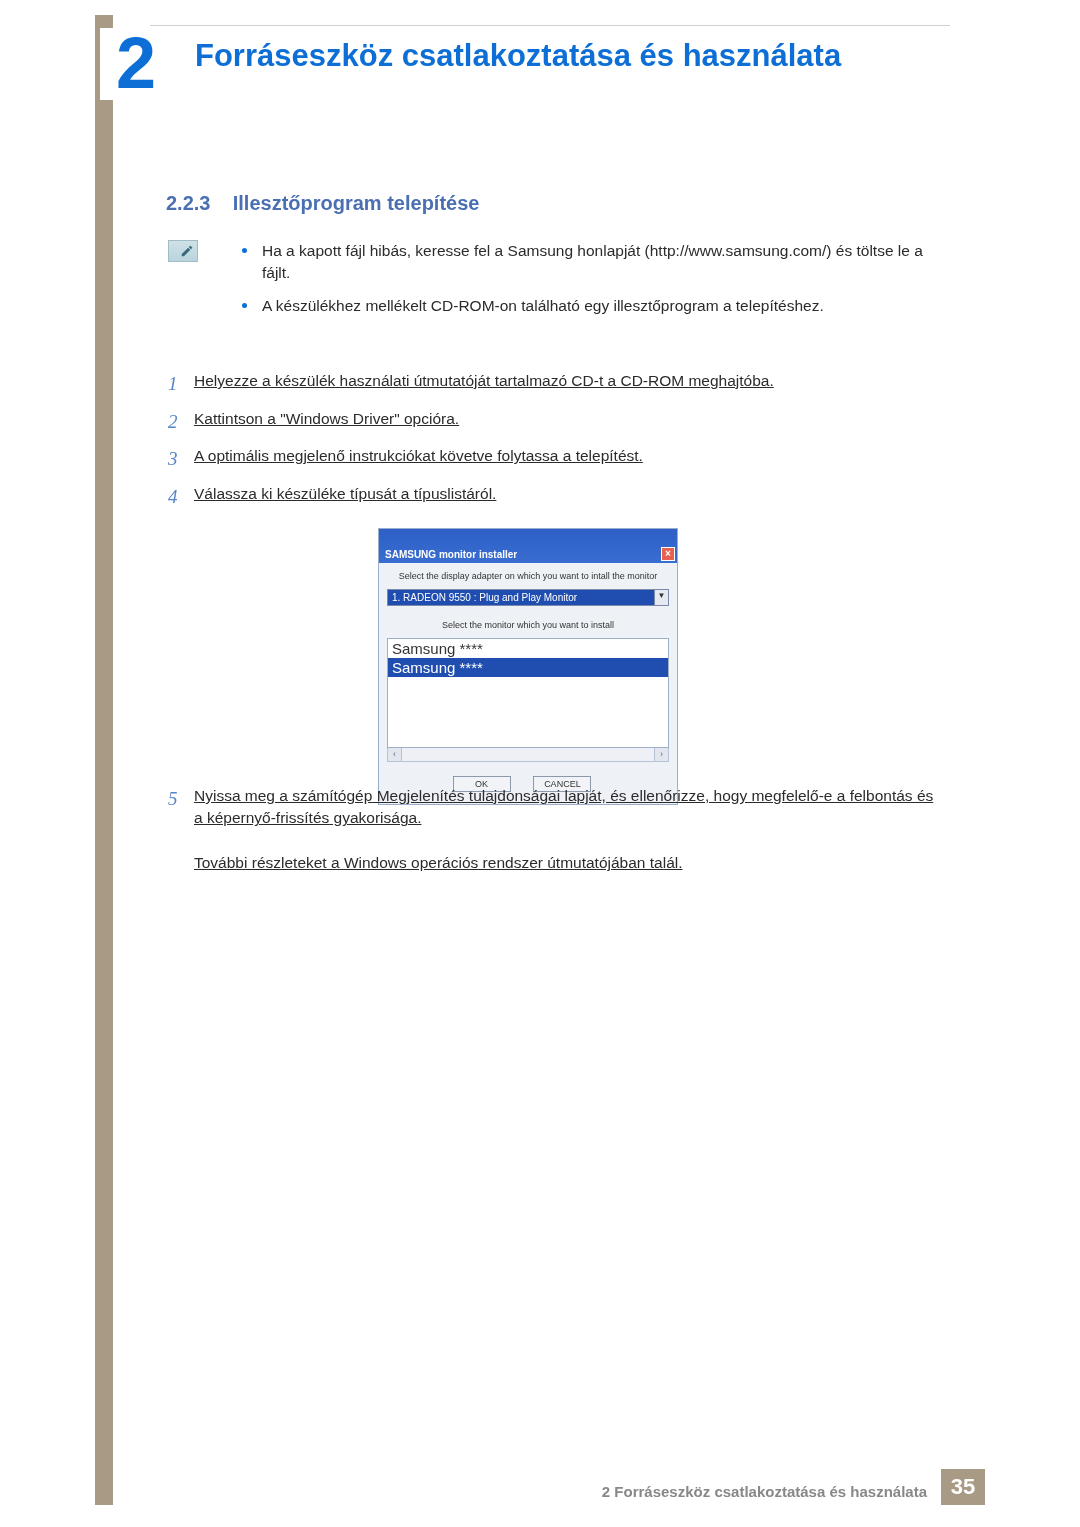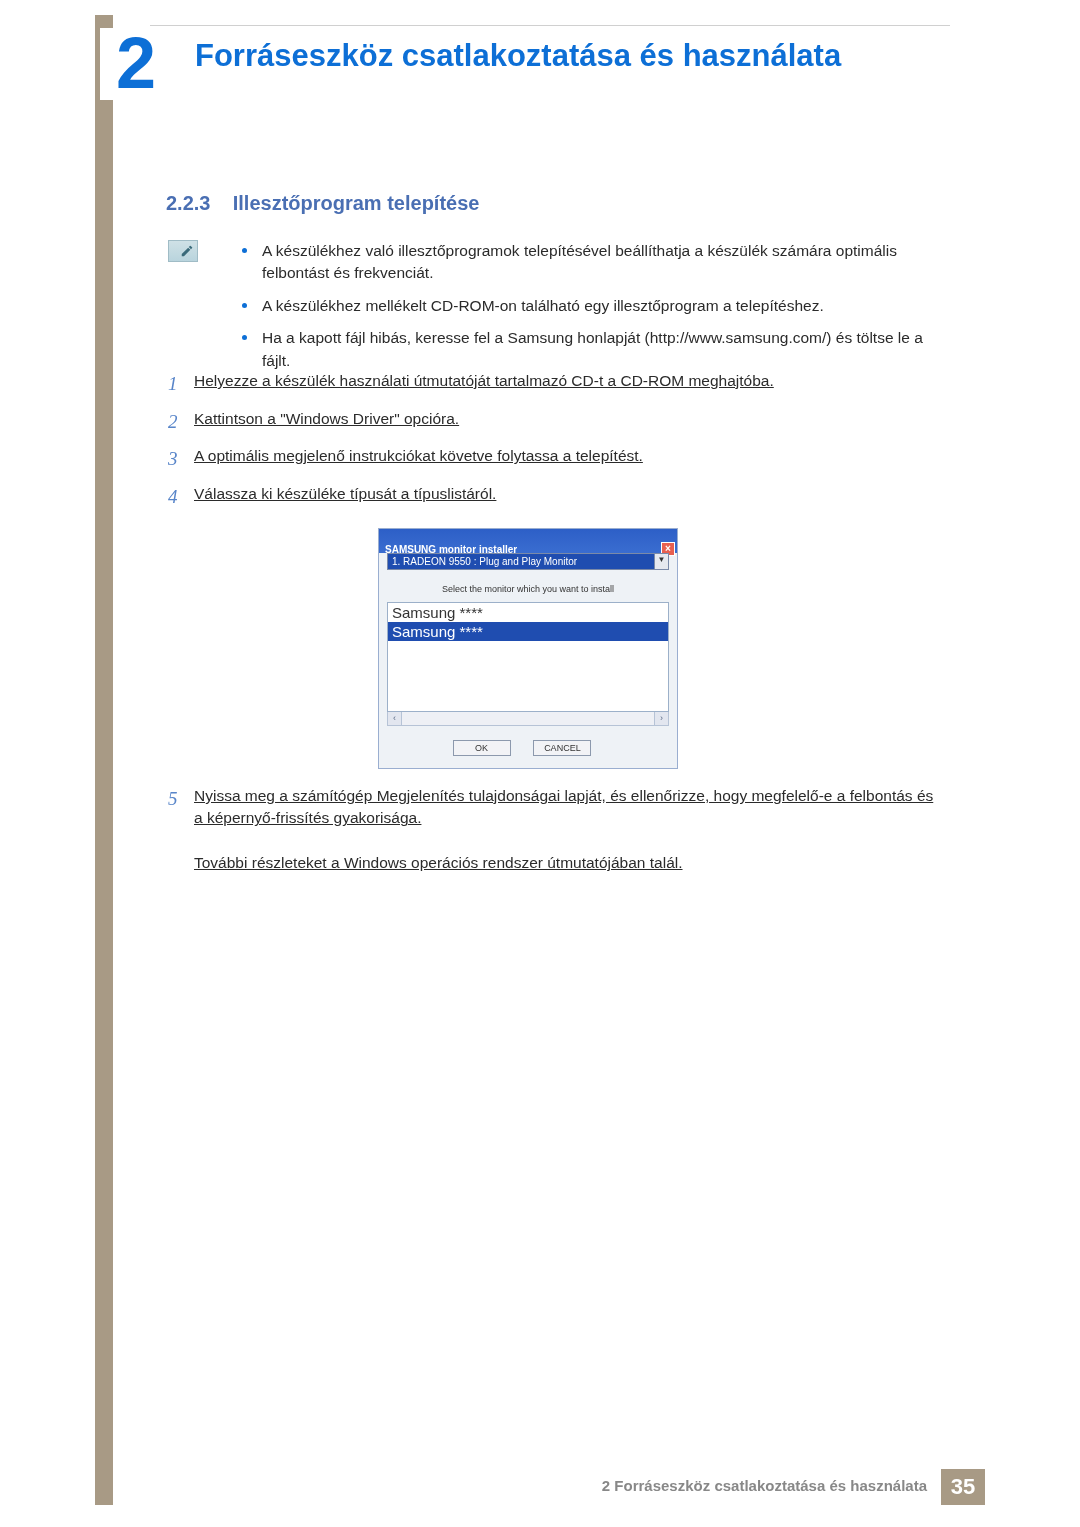--- a/index.html
+++ b/index.html
@@ -123,21 +123,21 @@
   .installer {
     margin: 18px auto 18px 210px;
     width: 300px;
     border: 1px solid #9aaed0;
     background: #eef2f6;
     font-size: 10px;
   }
   .installer .titlebar {
     background: linear-gradient(#2d5fc7, #3a6dd0);
     color: #fff;
-    height: 24px;
+    height: 34px;
     display: flex;
     align-items: center;
     justify-content: space-between;
     padding: 16px 2px 0 6px;
   }
   .installer .titlebar .tx { font-size: 10px; font-weight: bold; }
   .installer .closebtn {
     width: 14px; height: 14px;
     background: #e86050;
     border: 1px solid #fff;
@@ -229,21 +229,21 @@
     position: absolute;
     left: 168px;
     top: 785px;
     width: 770px;
   }
   .footer {
     position: absolute;
     bottom: 22px;
     right: 95px;
     display: flex;
-    align-items: flex-start;
+    align-items: center;
     height: 36px;
     margin-top: 44px;
   }
   .footer .txt {
     font-size: 15px;
     font-weight: bold;
     color: #888;
     padding: 8px 14px 0 0;
   }
   .footer .pg {
@@ -273,23 +273,22 @@
   <span>Illesztőprogram telepítése</span>
 </div>
 
 <div class="note-icon">
   <svg viewBox="0 0 24 24">
       <path fill="#3a6a7a" d="M3 17.25V21h3.75l11-11-3.75-3.75-11 11zM20.7 7.05a1 1 0 0 0 0-1.41l-2.34-2.34a1 1 0 0 0-1.41 0l-1.83 1.83 3.75 3.75 1.83-1.83z"></path>
     </svg>
 </div>
 
 <ul class="bullets">
-  <li>A készülékhez való illesztőprogramok telepítésével beállíthatja a készülék számára optimális felbontást és frekvenciát.</li>
+  <li>Ha a kapott fájl hibás, keresse fel a Samsung honlapját (http://www.samsung.com/) és töltse le a fájlt.</li>
   <li>A készülékhez mellékelt CD-ROM-on található egy illesztőprogram a telepítéshez.</li>
-  <li>Ha a kapott fájl hibás, keresse fel a Samsung honlapját (http://www.samsung.com/) és töltse le a fájlt.</li>
 </ul>
 
 <div class="steps">
   <div class="step-row">
     <div class="step-num">1</div>
     <div class="step-text">Helyezze a készülék használati útmutatóját tartalmazó CD-t a CD-ROM meghajtóba.</div>
   </div>
   <div class="step-row">
     <div class="step-num">2</div>
     <div class="step-text">Kattintson a "Windows Driver" opcióra.</div>
@@ -301,20 +300,21 @@
   <div class="step-row">
     <div class="step-num">4</div>
     <div class="step-text">Válassza ki készüléke típusát a típuslistáról.</div>
   </div>
 
   <div class="installer">
     <div class="titlebar">
       <span class="tx">SAMSUNG monitor installer</span>
       <span class="closebtn">×</span>
     </div>
+    <div class="msg">Select the display adapter on which you want to intall the monitor</div>
     <div class="combo">
       <div class="val">1. RADEON 9550 : Plug and Play Monitor</div>
       <div class="arrow">▼</div>
     </div>
     <div class="msg">Select the monitor which you want to install</div>
     <div class="listbox">
       <div class="item">Samsung ****</div>
       <div class="item sel">Samsung ****</div>
     </div>
     <div class="hscroll">

